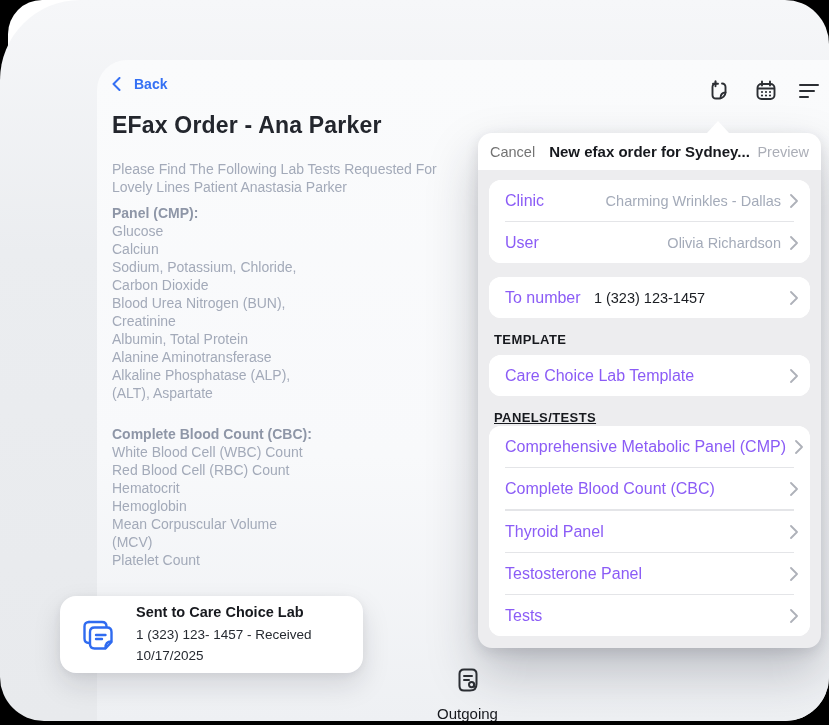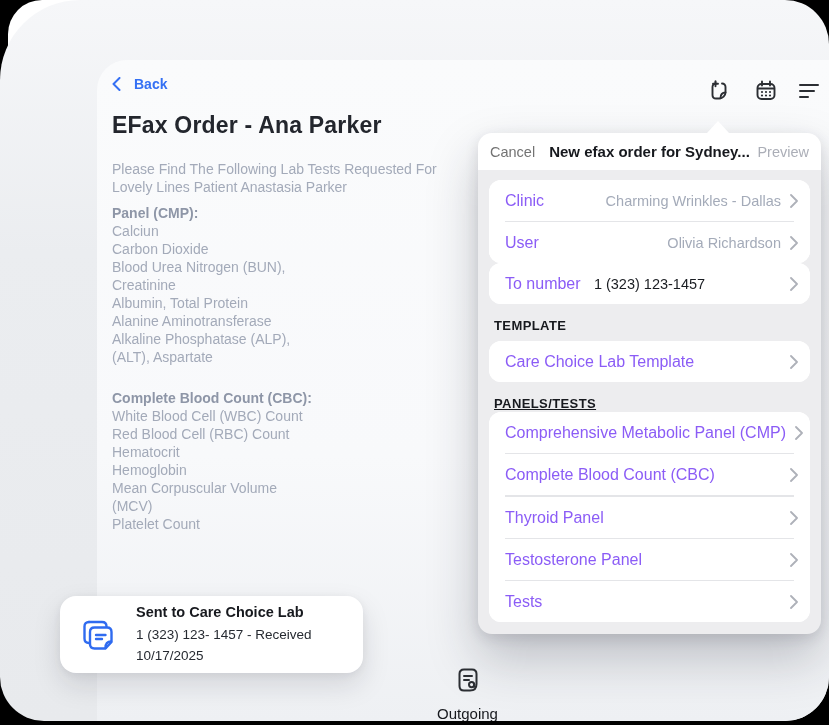--- a/index.html
+++ b/index.html
@@ -60,21 +60,21 @@
     display:flex;align-items:center;justify-content:space-between;padding:0 12px;
   }
   .cancel-btn{color:#737373;font-size:14.5px;cursor:pointer;}
   .popover-title{
     position:absolute;left:50%;transform:translateX(-50%);
     font-size:15px;font-weight:600;color:#16181d;white-space:nowrap;
   }
   .preview-btn{color:#abaeb7;font-size:14.5px;cursor:pointer;}
   .popover-body{padding:10px 11px 12px 11px;}
   .group{background:#fff;border-radius:12px;overflow:hidden;}
-  .group + .group,.mt14{}
+  .group + .group,.mt14{margin-top:14px;}
   .row{
     position:relative;height:41px;display:flex;align-items:center;
     padding:0 12px 0 16px;cursor:pointer;background:#fff;
   }
   .row .label{font-size:16px;color:#8b5cf6;flex:0 0 auto;}
   .row .spacer{flex:1;}
   .row .value{font-size:14.5px;color:#a4abb9;}
   .row .value-dark{font-size:14.5px;color:#1a1d22;position:absolute;left:50%;transform:translateX(-50%);}
   .row .chev{margin-left:9px;flex:0 0 auto;display:flex;}
   .divider{height:1px;background:#e4e5e8;margin:0 16px;}
@@ -116,21 +116,23 @@
       <span>Back</span>
     </div>
 
     <div class="doc-title">EFax Order - Ana Parker</div>
 
     <div class="doc-body">
       <div>Please Find The Following Lab Tests Requested For</div>
       <div>Lovely Lines Patient Anastasia Parker</div>
       <div class="doc-gap8"></div>
       <div class="bold">Panel (CMP):</div>
+      <div>Glucose</div>
       <div>Calciun</div>
+      <div>Sodium, Potassium, Chloride,</div>
       <div>Carbon Dioxide</div>
       <div>Blood Urea Nitrogen (BUN),</div>
       <div>Creatinine</div>
       <div>Albumin, Total Protein</div>
       <div>Alanine Aminotransferase</div>
       <div>Alkaline Phosphatase (ALP),</div>
       <div>(ALT), Aspartate</div>
       <div class="doc-gap23"></div>
       <div class="bold">Complete Blood Count (CBC):</div>
       <div>White Blood Cell (WBC) Count</div>

